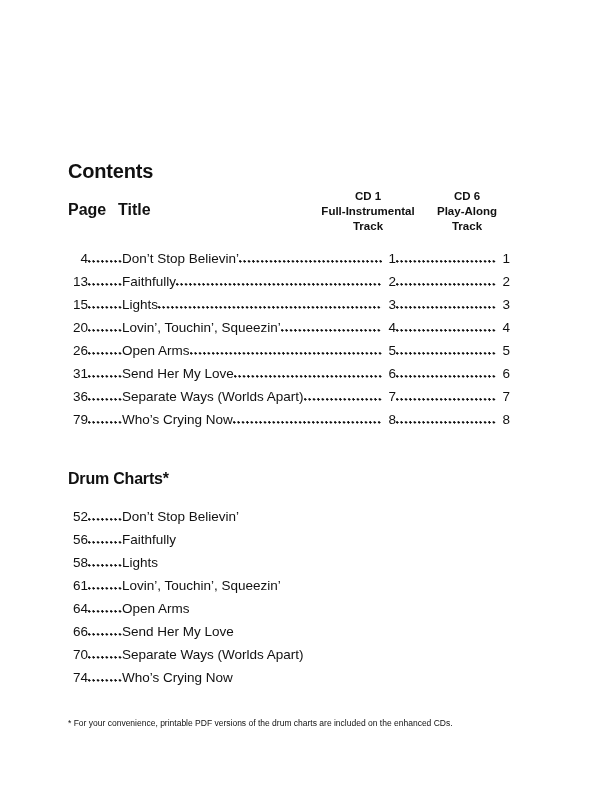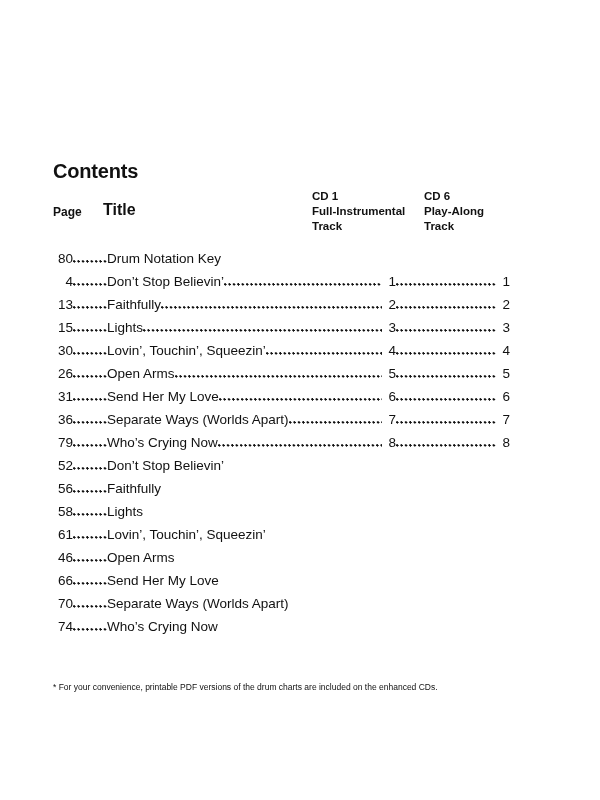--- a/index.html
+++ b/index.html
@@ -7,38 +7,39 @@
   body {
     width: 600px; height: 800px;
     font-family: "Liberation Sans", sans-serif;
     color: #111;
     position: relative;
     overflow: hidden;
   }
   .page {
     position: absolute; top: 0; left: 0;
     width: 600px; height: 800px;
-    padding: 160px 90px 0 53px;
+    padding: 160px 90px 0 68px;
   }
   h1.contents-title {
     font-size: 20px;
     font-weight: bold;
     letter-spacing: -0.2px;
     margin-bottom: 6px;
   }
   
   .hdr {
     display: flex;
     align-items: flex-end;
     margin-bottom: 10px;
   }
-  .hdr .h-page { width: 50px; font-size: 12px; font-weight: bold; padding-bottom: 15px; }
+  .hdr .h-page { width: 50px; font-size: 16px; font-weight: bold; padding-bottom: 15px; }
   .hdr .h-title { flex: 1; font-size: 16px; font-weight: bold; padding-bottom: 15px; }
   .cdcol {
     width: 112px;
+    text-align: center;
     font-size: 11.5px;
     font-weight: bold;
     line-height: 15px;
   }
   .cdcol.c2 { width: 86px; }
 
   
   .row {
     display: flex;
     align-items: flex-end;
@@ -63,21 +64,21 @@
   .mid  { width: 100px; }
 
   h2.drum-title {
     font-size: 16px;
     font-weight: bold;
     margin-top: 42px;
     margin-bottom: 14px;
     letter-spacing: -0.2px;
   }
   .footnote {
-    margin-top: 47px;
+    margin-top: 32px;
     font-size: 8.5px;
     color: #111;
   }
 </style>
 </head>
 <body>
 
 <div class="page">
 
   <h1 class="contents-title">Contents</h1>
@@ -92,25 +93,20 @@
     </div>
     <div class="cdcol c2">
       <div>CD 6</div>
       <div>Play-Along</div>
       <div>Track</div>
     </div>
   </div>
 
   <div>
 
-    <div class="row">
-      <span class="pg">80</span>
-      <span class="dots lead"></span>
-      <span class="ttl">Drum Notation Key</span>
-    </div>
 
     <div class="row">
       <span class="pg">4</span>
       <span class="dots lead"></span>
       <span class="ttl">Don’t Stop Believin’</span>
       <span class="dots fill"></span>
       <span class="tr">1</span>
       <span class="dots mid"></span>
       <span class="tr">1</span>
     </div>
@@ -129,21 +125,21 @@
       <span class="pg">15</span>
       <span class="dots lead"></span>
       <span class="ttl">Lights</span>
       <span class="dots fill"></span>
       <span class="tr">3</span>
       <span class="dots mid"></span>
       <span class="tr">3</span>
     </div>
 
     <div class="row">
-      <span class="pg">30</span>
+      <span class="pg">20</span>
       <span class="dots lead"></span>
       <span class="ttl">Lovin’, Touchin’, Squeezin’</span>
       <span class="dots fill"></span>
       <span class="tr">4</span>
       <span class="dots mid"></span>
       <span class="tr">4</span>
     </div>
 
     <div class="row">
       <span class="pg">26</span>
@@ -180,20 +176,21 @@
       <span class="dots lead"></span>
       <span class="ttl">Who’s Crying Now</span>
       <span class="dots fill"></span>
       <span class="tr">8</span>
       <span class="dots mid"></span>
       <span class="tr">8</span>
     </div>
 
   </div>
 
+  <h2 class="drum-title">Drum Charts*</h2>
 
   <div>
 
     <div class="row">
       <span class="pg">52</span>
       <span class="dots lead"></span>
       <span class="ttl">Don’t Stop Believin’</span>
     </div>
 
     <div class="row">
@@ -208,21 +205,21 @@
       <span class="ttl">Lights</span>
     </div>
 
     <div class="row">
       <span class="pg">61</span>
       <span class="dots lead"></span>
       <span class="ttl">Lovin’, Touchin’, Squeezin’</span>
     </div>
 
     <div class="row">
-      <span class="pg">46</span>
+      <span class="pg">64</span>
       <span class="dots lead"></span>
       <span class="ttl">Open Arms</span>
     </div>
 
     <div class="row">
       <span class="pg">66</span>
       <span class="dots lead"></span>
       <span class="ttl">Send Her My Love</span>
     </div>
 

